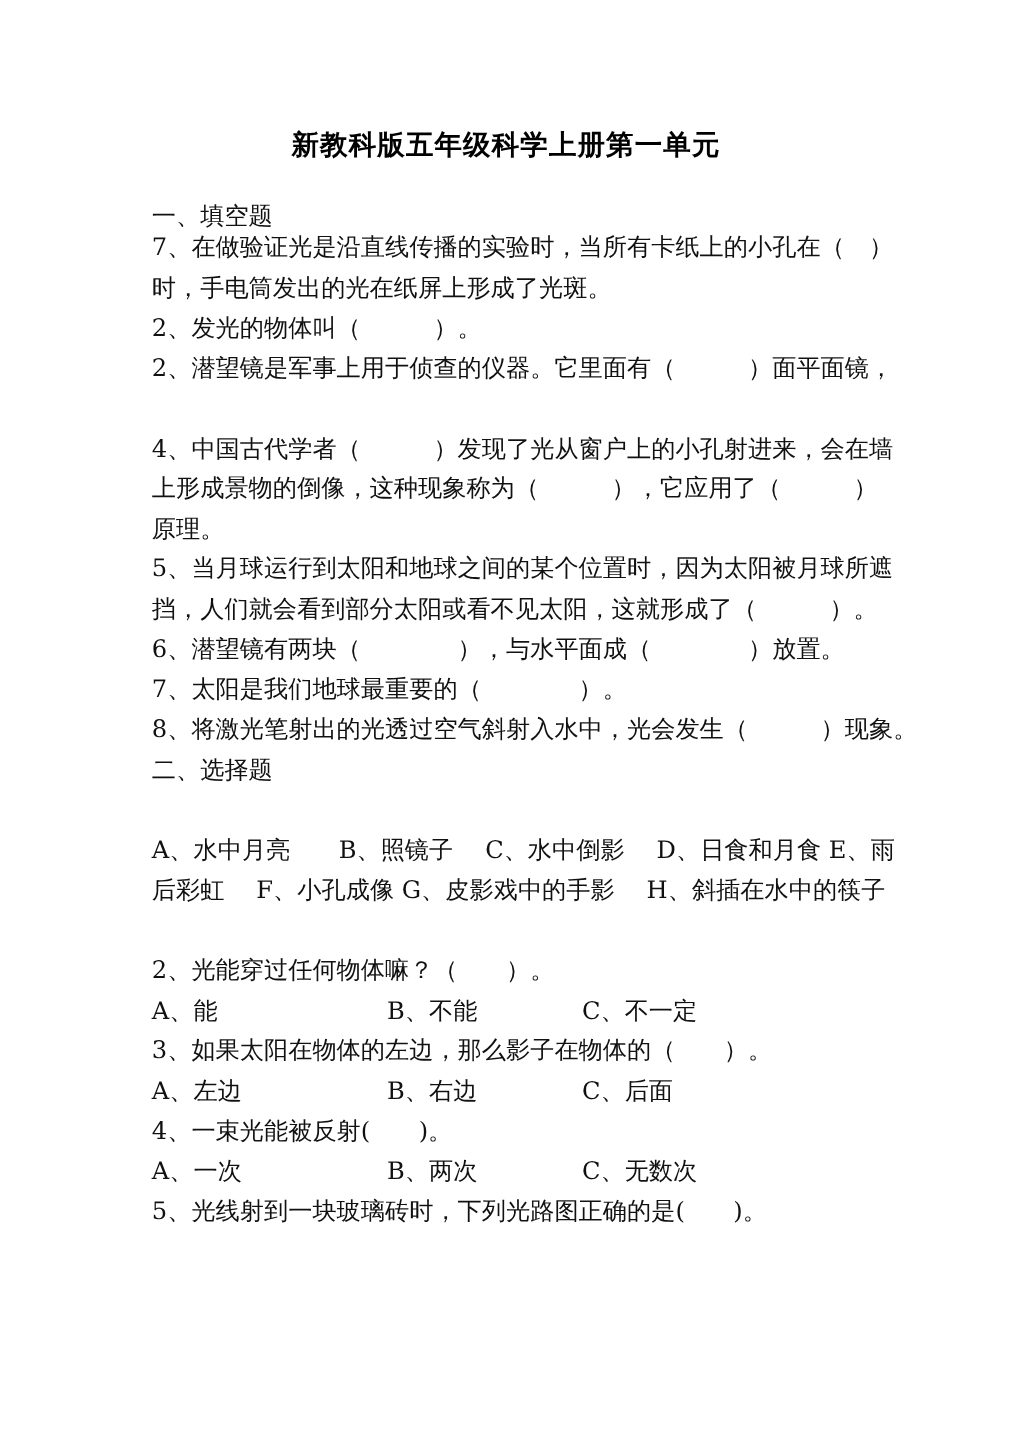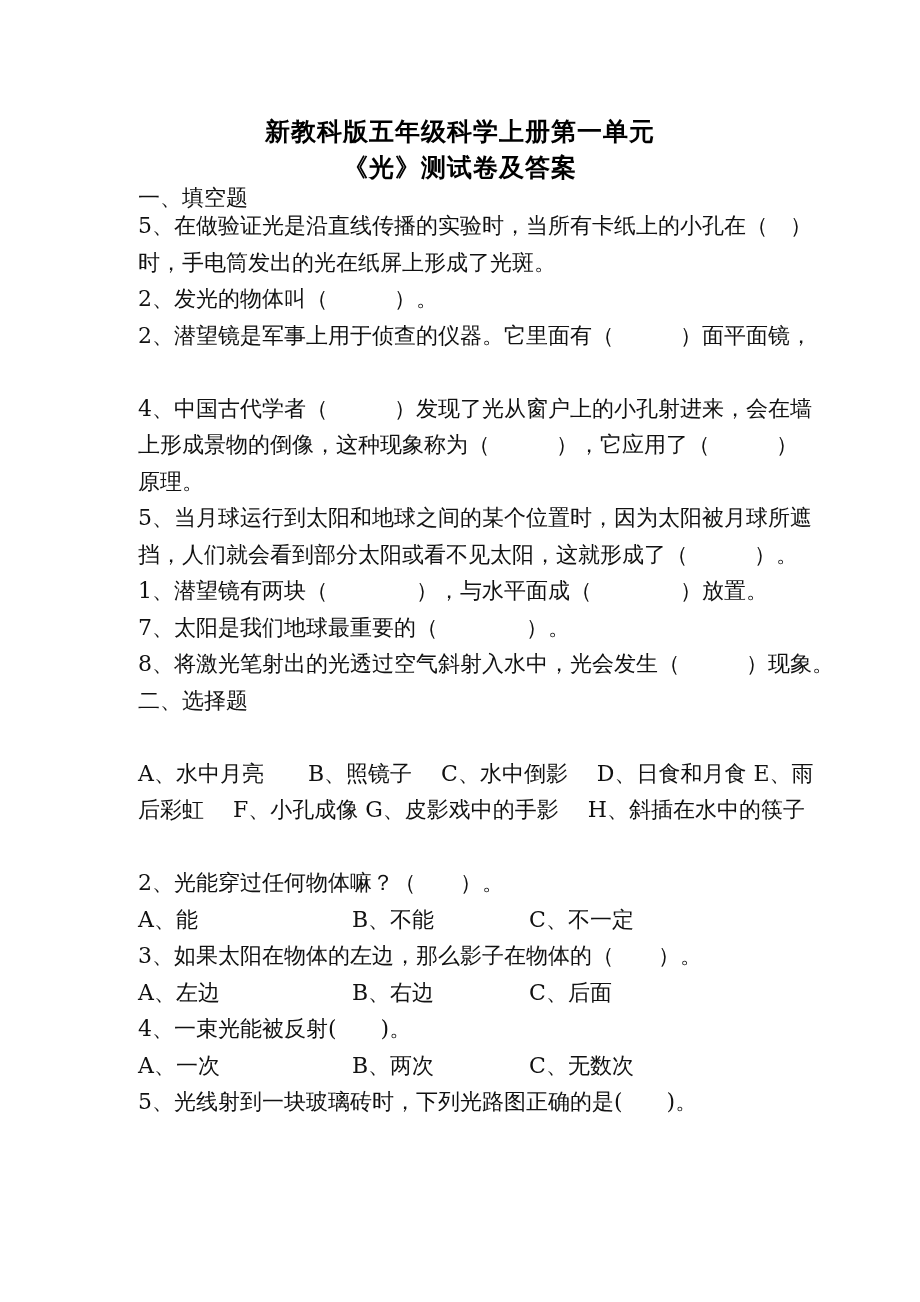--- a/index.html
+++ b/index.html
@@ -12,33 +12,32 @@
   .title.t1 { top: 114px; }
   .title.t2 { top: 150px; }
   .line { position: absolute; left: 138px; font-size: 22px; line-height: 30px;
           white-space: pre; color: #111; }
 </style>
 </head>
 <body>
 
 <div class="page">
   <div class="title t1">新教科版五年级科学上册第一单元</div>
-  <div class="title t2">《光》测试卷及答案</div>
 
   <div class="line" style="top:183px">一、填空题</div>
-  <div class="line" style="top:211px">5、在做验证光是沿直线传播的实验时，当所有卡纸上的小孔在（　）</div>
+  <div class="line" style="top:211px">7、在做验证光是沿直线传播的实验时，当所有卡纸上的小孔在（　）</div>
   <div class="line" style="top:248px">时，手电筒发出的光在纸屏上形成了光斑。</div>
   <div class="line" style="top:284px">2、发光的物体叫（　　　）。</div>
   <div class="line" style="top:321px">2、潜望镜是军事上用于侦查的仪器。它里面有（　　　）面平面镜，</div>
   <div class="line" style="top:394px">4、中国古代学者（　　　）发现了光从窗户上的小孔射进来，会在墙</div>
   <div class="line" style="top:430px">上形成景物的倒像，这种现象称为（　　　），它应用了（　　　）</div>
   <div class="line" style="top:467px">原理。</div>
   <div class="line" style="top:503px">5、当月球运行到太阳和地球之间的某个位置时，因为太阳被月球所遮</div>
   <div class="line" style="top:540px">挡，人们就会看到部分太阳或看不见太阳，这就形成了（　　　）。</div>
-  <div class="line" style="top:576px">1、潜望镜有两块（　　　　），与水平面成（　　　　）放置。</div>
+  <div class="line" style="top:576px">6、潜望镜有两块（　　　　），与水平面成（　　　　）放置。</div>
   <div class="line" style="top:613px">7、太阳是我们地球最重要的（　　　　）。</div>
   <div class="line" style="top:649px">8、将激光笔射出的光透过空气斜射入水中，光会发生（　　　）现象。</div>
 
   <div class="line" style="top:686px">二、选择题</div>
   <div class="line" style="top:759px">A、水中月亮　　B、照镜子　 C、水中倒影　 D、日食和月食 E、雨</div>
   <div class="line" style="top:795px">后彩虹　 F、小孔成像 G、皮影戏中的手影　 H、斜插在水中的筷子</div>
   <div class="line" style="top:868px">2、光能穿过任何物体嘛？（　　）。</div>
   <div class="line" style="top:905px">A、能　　　　　　　B、不能　　　　 C、不一定</div>
   <div class="line" style="top:941px">3、如果太阳在物体的左边，那么影子在物体的（　　）。</div>
   <div class="line" style="top:978px">A、左边　　　　　　B、右边　　　　 C、后面</div>

